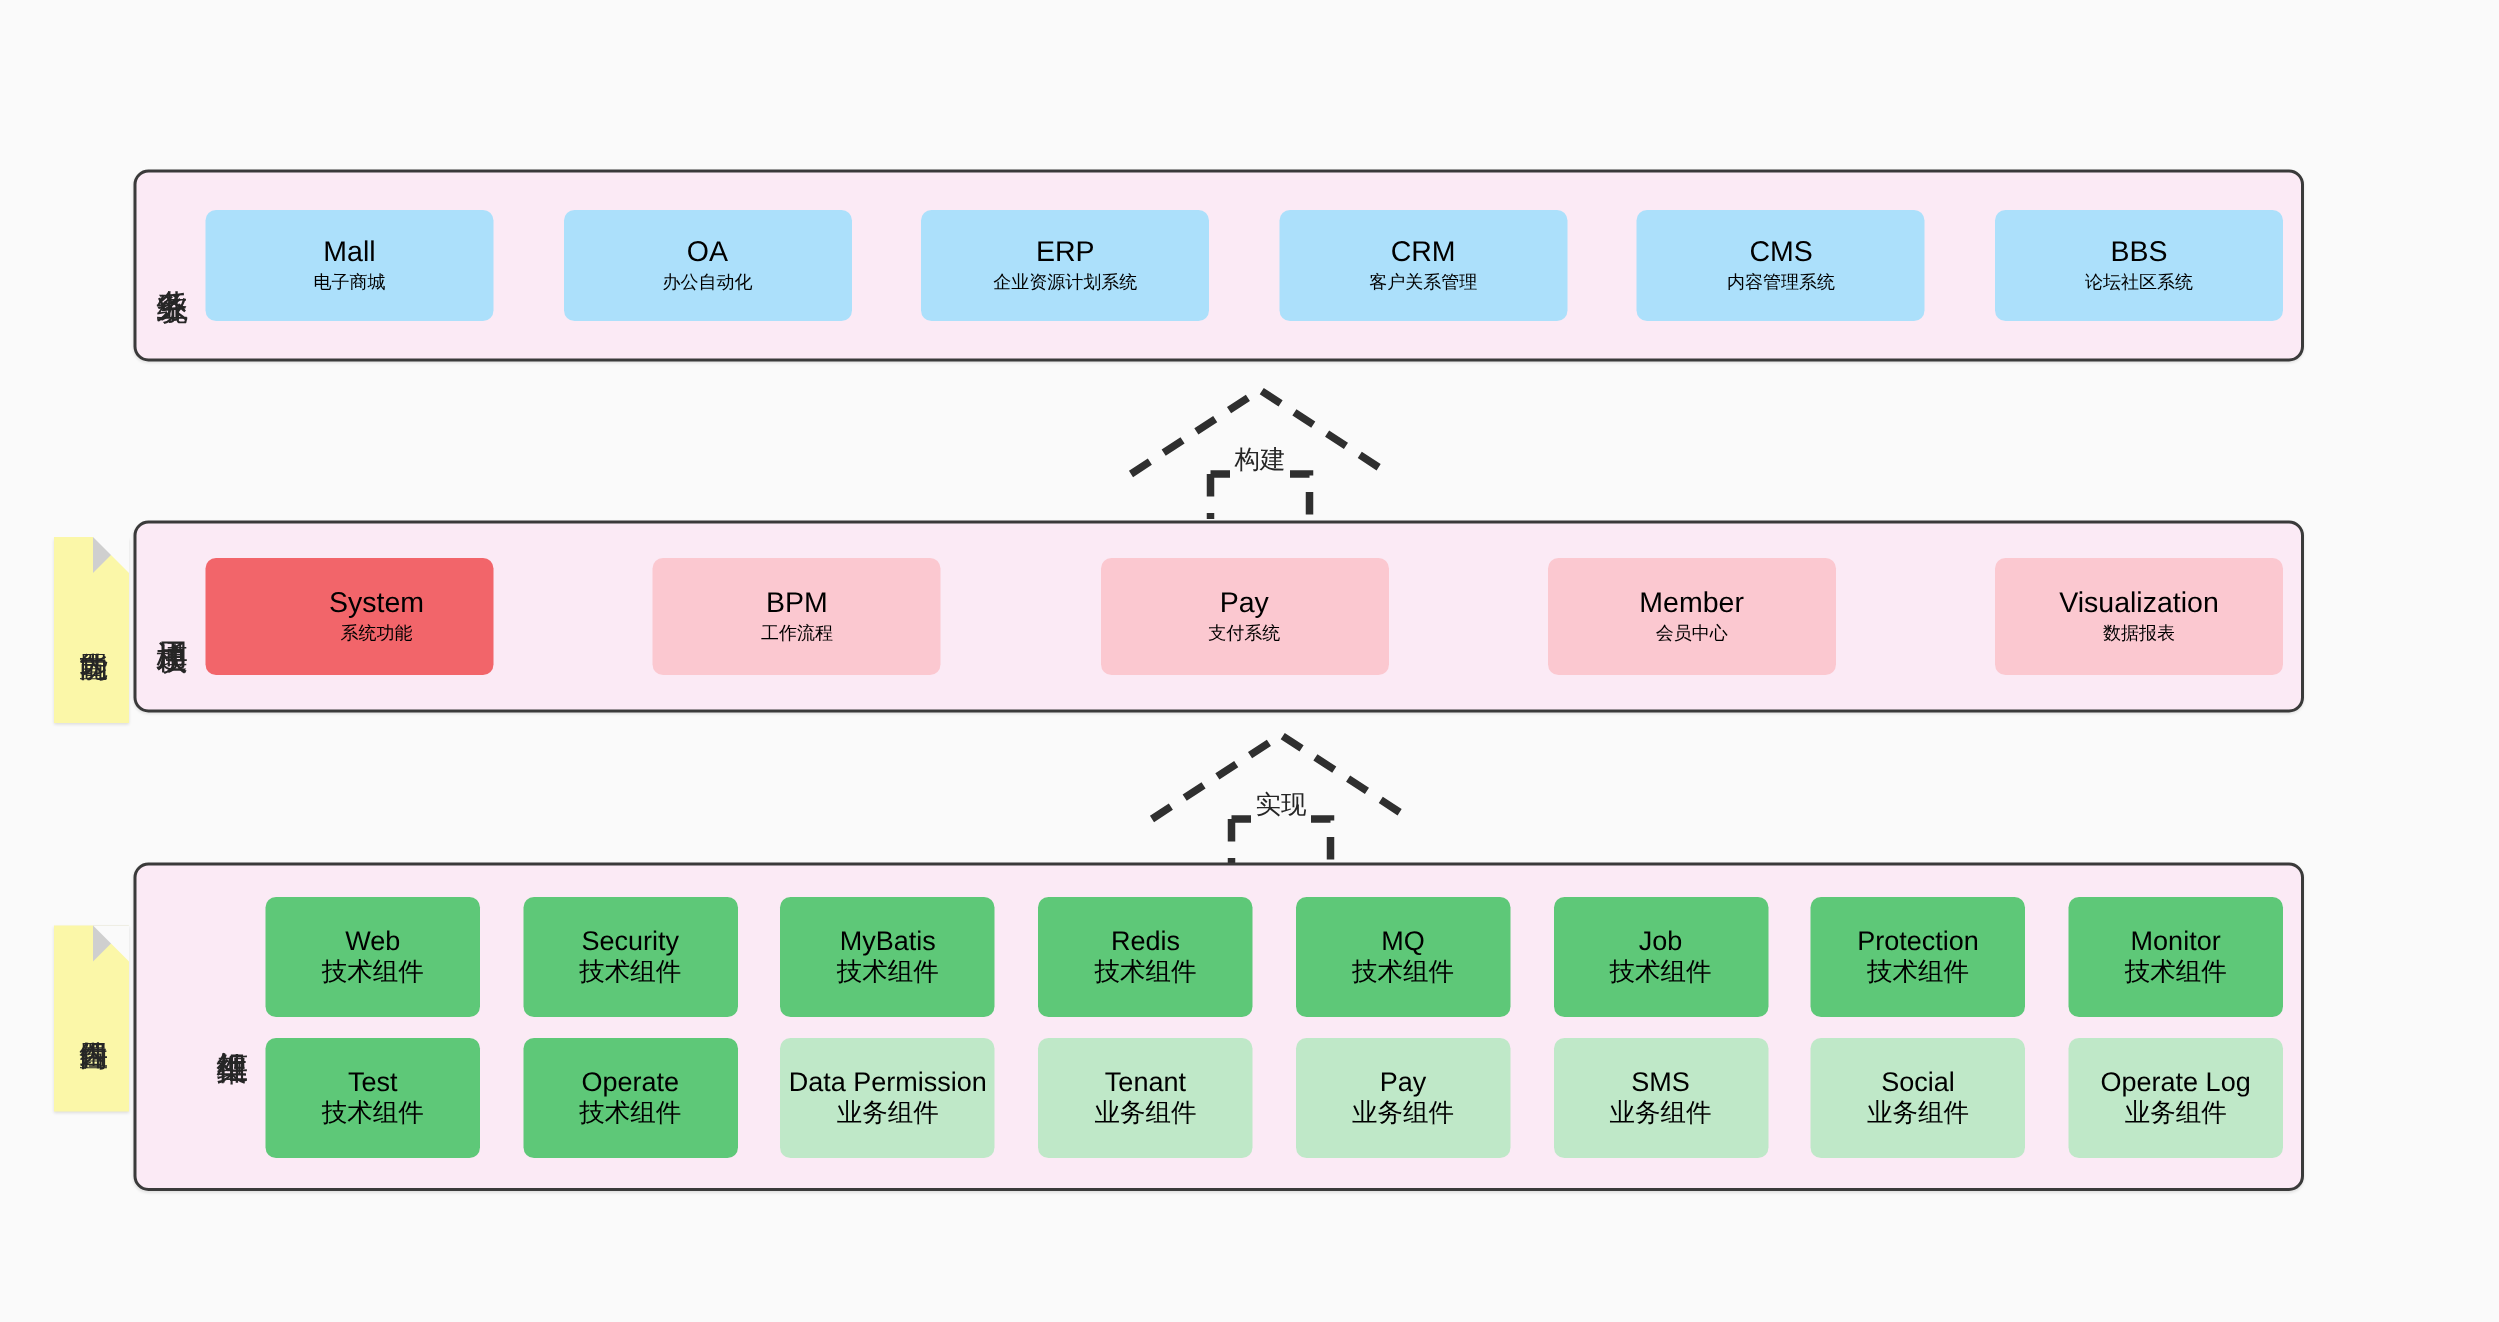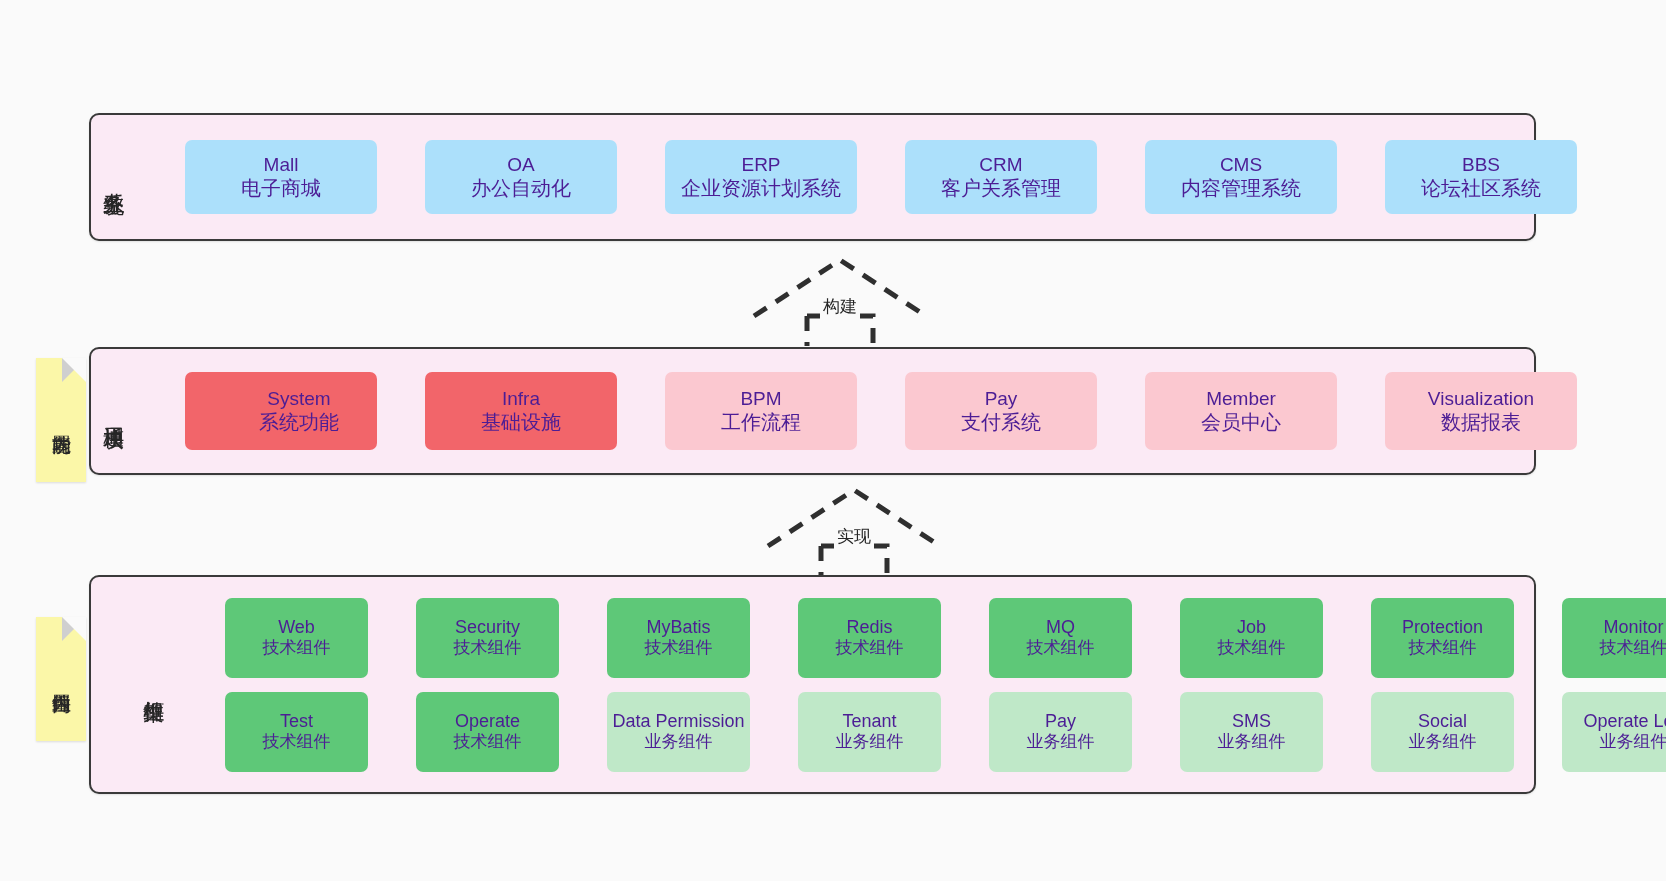--- a/index.html
+++ b/index.html
@@ -61,27 +61,26 @@
 
   
   .box {
     box-sizing: border-box;
     border-radius: 7px;
     display: flex;
     flex-direction: column;
     align-items: center;
     justify-content: center;
     text-align: center;
-    color: #4c1d95;
+    color: #000000;
     line-height: 1.2;
     user-select: none;
-    margin-left: 48px;
   }
   .box .t1 { font-size: 19px; }
-  .box .t2 { font-size: 20px; }
+  .box .t2 { font-size: 12px; }
 
   .c-blue       { background: #ace0fb; }
   .c-red        { background: #f2656a; }
   .c-pink       { background: #fbc8d0; }
   .c-green      { background: #5ec878; }
   .c-lightgreen { background: #bfe8c8; }
 
   
   #layer-business { left: 89px; top: 113px; width: 1447px; height: 128px; }
   #layer-business .layer-title { width: 46px; font-size: 21px; }
@@ -199,24 +198,20 @@
   </div>
 
   <div class="layer" id="layer-common" style="background: rgb(251, 234, 245); border-color: rgb(58, 58, 58);">
     <div class="layer-title">通用模块</div>
     <div class="layer-body">
       <div class="row">
         <div class="box c-red" style="background: rgb(242, 101, 106); padding-left: 36px;">
           <span class="t1">System</span>
           <span class="t2">系统功能</span>
         </div>
-        <div class="box c-red" style="background: rgb(242, 101, 106);">
-          <span class="t1">Infra</span>
-          <span class="t2">基础设施</span>
-        </div>
         <div class="box c-pink" style="background: rgb(251, 200, 208);">
           <span class="t1">BPM</span>
           <span class="t2">工作流程</span>
         </div>
         <div class="box c-pink" style="background: rgb(251, 200, 208);">
           <span class="t1">Pay</span>
           <span class="t2">支付系统</span>
         </div>
         <div class="box c-pink" style="background: rgb(251, 200, 208);">
           <span class="t1">Member</span>

